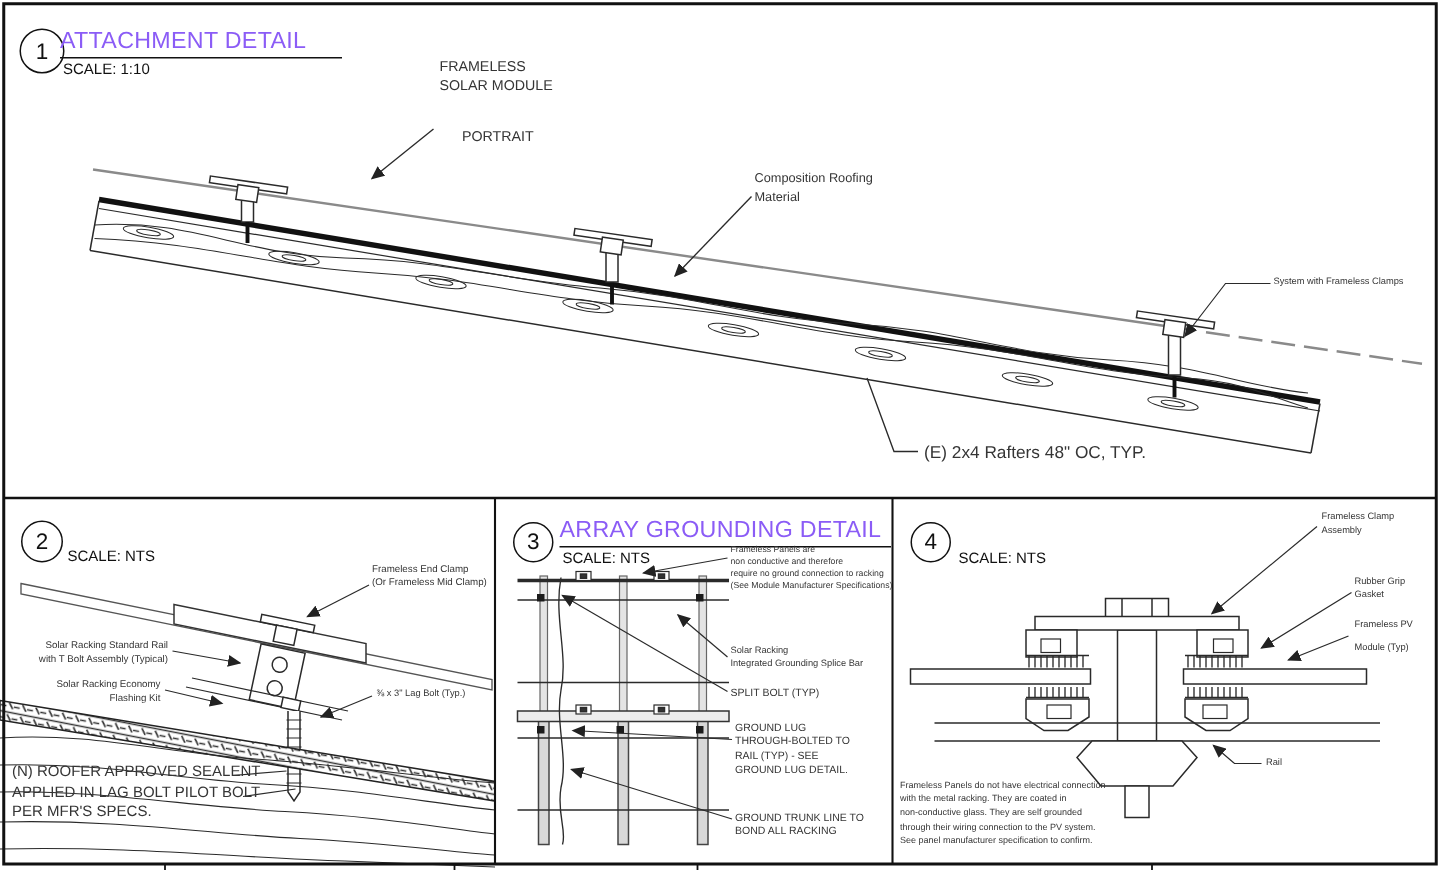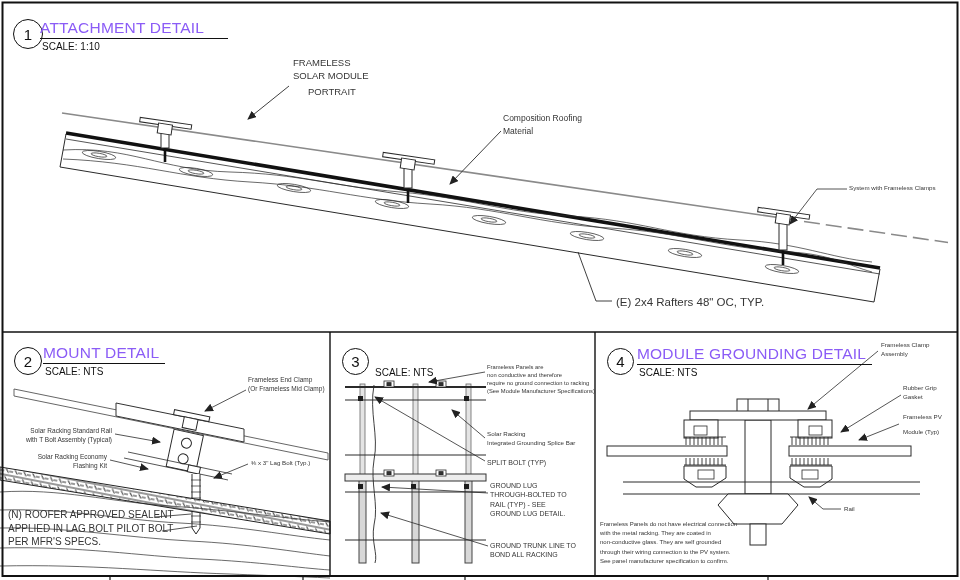--- a/index.html
+++ b/index.html
@@ -245,31 +245,30 @@
       <line x1="768" y1="576" x2="768" y2="580"></line>
     </g>
   </g>
 </svg>
 
 <div class="hdr-circle" style="left:13px;top:19px;width:28px;height:28px;">1</div>
 <div class="hdr-title" style="left:40px;top:19px;min-width:182px;">ATTACHMENT DETAIL</div>
 <div class="hdr-scale" style="left:42px;top:41px;">SCALE: 1:10</div>
 
 <div class="hdr-circle" style="left:14px;top:347px;width:26px;height:26px;">2</div>
-<div class="hdr-title" style="left:43px;top:344px;min-width:104px;">MOUNT DETAIL</div>
 <div class="hdr-scale" style="left:45px;top:366px;">SCALE: NTS</div>
 
 <div class="hdr-circle" style="left:342px;top:348px;width:25px;height:25px;">3</div>
+<div class="hdr-title" style="left:373px;top:345px;min-width:192px;">ARRAY GROUNDING DETAIL</div>
 <div class="hdr-scale" style="left:375px;top:367px;">SCALE: NTS</div>
 
 <div class="hdr-circle" style="left:607px;top:348px;width:25px;height:25px;">4</div>
-<div class="hdr-title" style="left:637px;top:345px;min-width:202px;">MODULE GROUNDING DETAIL</div>
 <div class="hdr-scale" style="left:639px;top:367px;">SCALE: NTS</div>
 
-<div class="lbl l9" style="left:293px;top:57px;">FRAMELESS
+<div class="lbl l9" style="left:293px;top:39px;">FRAMELESS
 SOLAR MODULE</div>
 <div class="lbl l9" style="left:308px;top:86px;">PORTRAIT</div>
 <div class="lbl l85" style="left:503px;top:112px;">Composition Roofing
 Material</div>
 <div class="lbl l62" style="left:849px;top:184px;">System with Frameless Clamps</div>
 <div class="lbl l11" style="left:616px;top:295px;">(E) 2x4 Rafters 48" OC, TYP.</div>
 
 <div class="lbl l65" style="left:248px;top:375px;">Frameless End Clamp
 (Or Frameless Mid Clamp)</div>
 <div class="lbl l65 tr" style="left:10px;top:426px;width:102px;">Solar Racking Standard Rail

